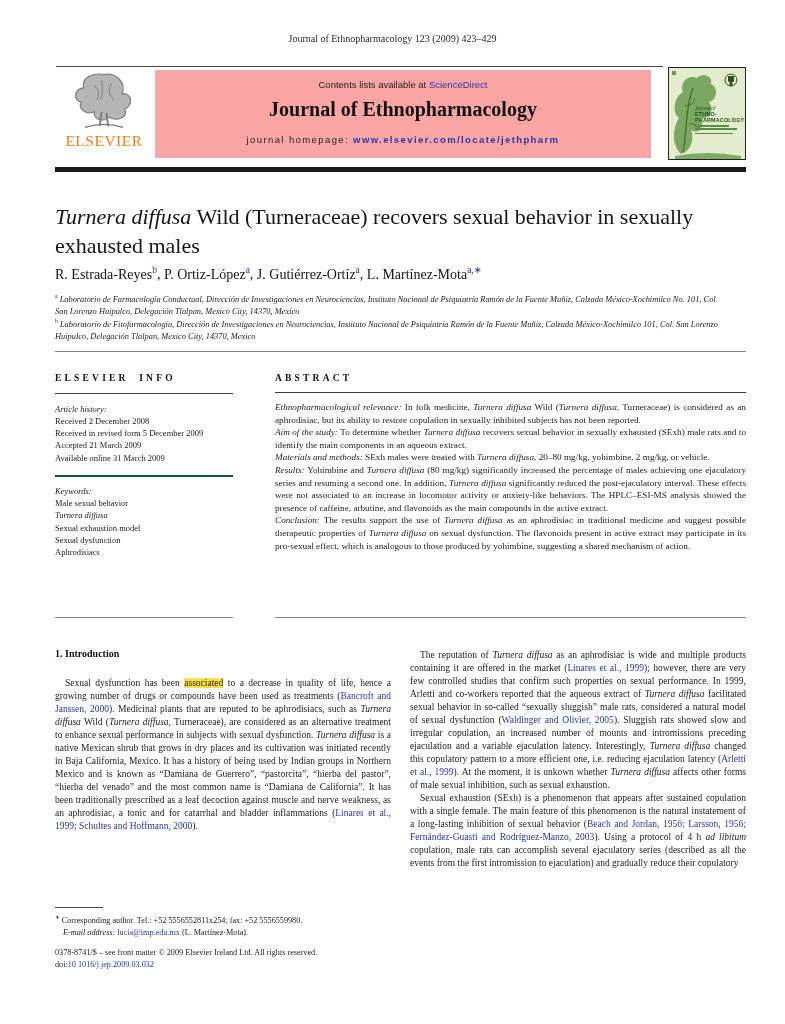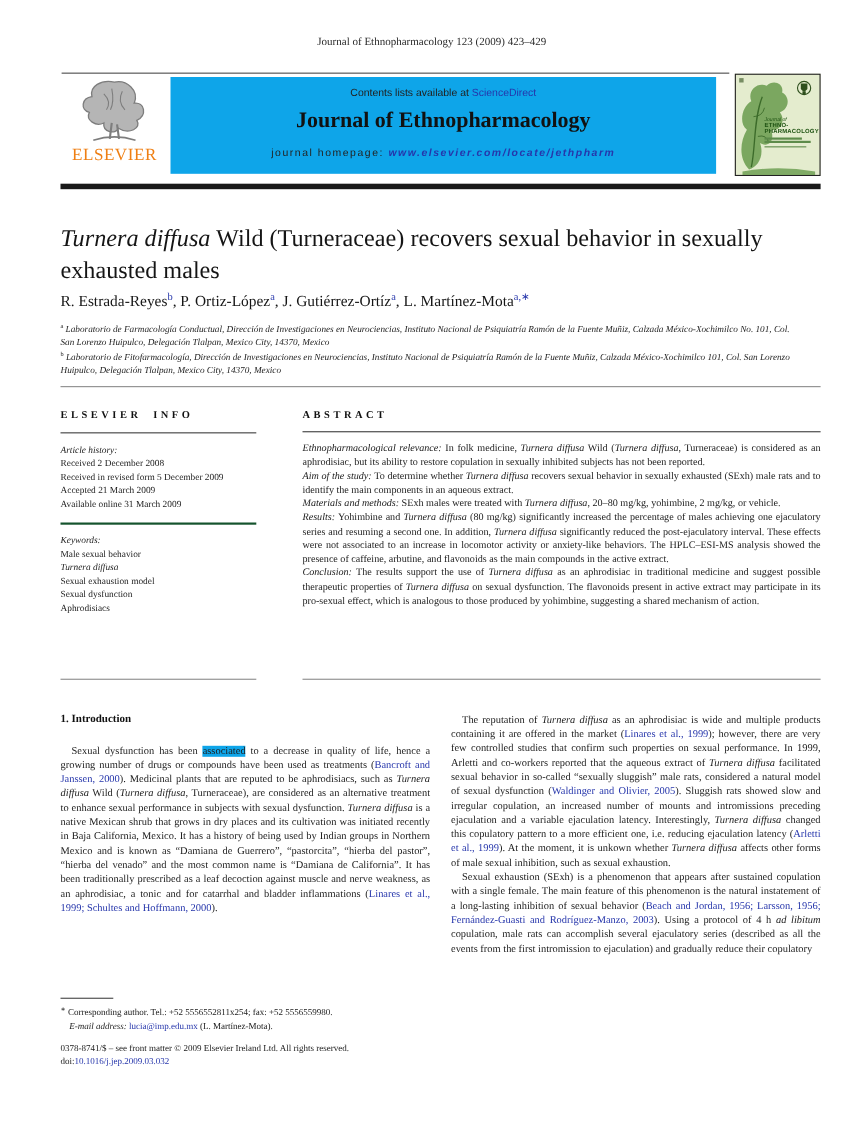--- a/index.html
+++ b/index.html
@@ -9,29 +9,29 @@
   
   .citation{position:absolute;top:33px;left:0;width:785px;text-align:center;
             font-size:10px;color:#2a2a2a;}
 
   
   .mast-topline{position:absolute;left:56px;top:66px;width:607px;border-top:1.5px solid #4a4a4a;}
   .elsevier{position:absolute;left:56px;top:71px;width:96px;height:86px;text-align:center;}
   .elsevier svg{display:block;margin:0 auto;}
   .els-text{font-family:"Liberation Serif",serif;font-size:15.5px;color:#ef7f13;
             letter-spacing:.5px;margin-top:1px;}
-  .mastbox{position:absolute;left:155px;top:70px;width:496px;height:88px;background:#0ea5e9;
+  .mastbox{position:absolute;left:155px;top:70px;width:496px;height:88px;background:#fca5a5;
            text-align:center;}
   .contents-line{font-family:"Liberation Sans",sans-serif;font-size:9.5px;color:#222;
                  padding-top:9px;}
   .journal-title{font-family:"Liberation Serif",serif;font-weight:bold;font-size:20px;
                  color:#111;margin-top:8px;}
   .homepage-line{font-family:"Liberation Sans",sans-serif;font-size:9.5px;color:#222;
                  letter-spacing:1.4px;margin-top:13px;}
-  .homepage-line .seg-l{font-weight:bold;font-style:italic;}
+  .homepage-line .seg-l{font-weight:bold;}
   .cover{position:absolute;left:668px;top:67px;width:78px;height:93px;border:1px solid #222;
          background:#e4ecce;box-sizing:border-box;}
   .cover-art{position:absolute;left:0;top:0;}
   .cover-text{position:absolute;left:26px;top:38px;color:#1e5212;
               font-family:"Liberation Sans",sans-serif;line-height:1.15;}
   .cv1{font-size:4.6px;font-style:italic;}
   .cv2,.cv3{font-size:5.4px;font-weight:bold;letter-spacing:.2px;}
   .cv-bar{height:1.4px;background:#5d8b4a;margin-top:1.6px;}
   .blackbar{position:absolute;left:55px;top:167px;width:691px;height:5px;background:#191919;}
 
@@ -69,21 +69,21 @@
   
   .fn-rule{position:absolute;left:55px;top:907px;width:48px;border-top:1px solid #444;}
   .footnote{position:absolute;left:55px;top:915px;width:340px;font-size:8.2px;line-height:1.42;
             color:#222;}
   .fn-c{padding-left:8px;}
   .pub{margin-top:9px;}
 
   
   .seg-i{font-style:italic;}
   .seg-l{color:#2636ab;}
-  .seg-hl{background:#0ea5e9;}
+  .seg-hl{background:#fde047;}
   .seg-sup{vertical-align:super;font-size:68%;line-height:0;}
 </style>
 </head>
 <body>
 
 <div class="page">
 
   <div class="citation">Journal of Ethnopharmacology 123 (2009) 423–429</div>
 
   <div class="mast-topline"></div>

